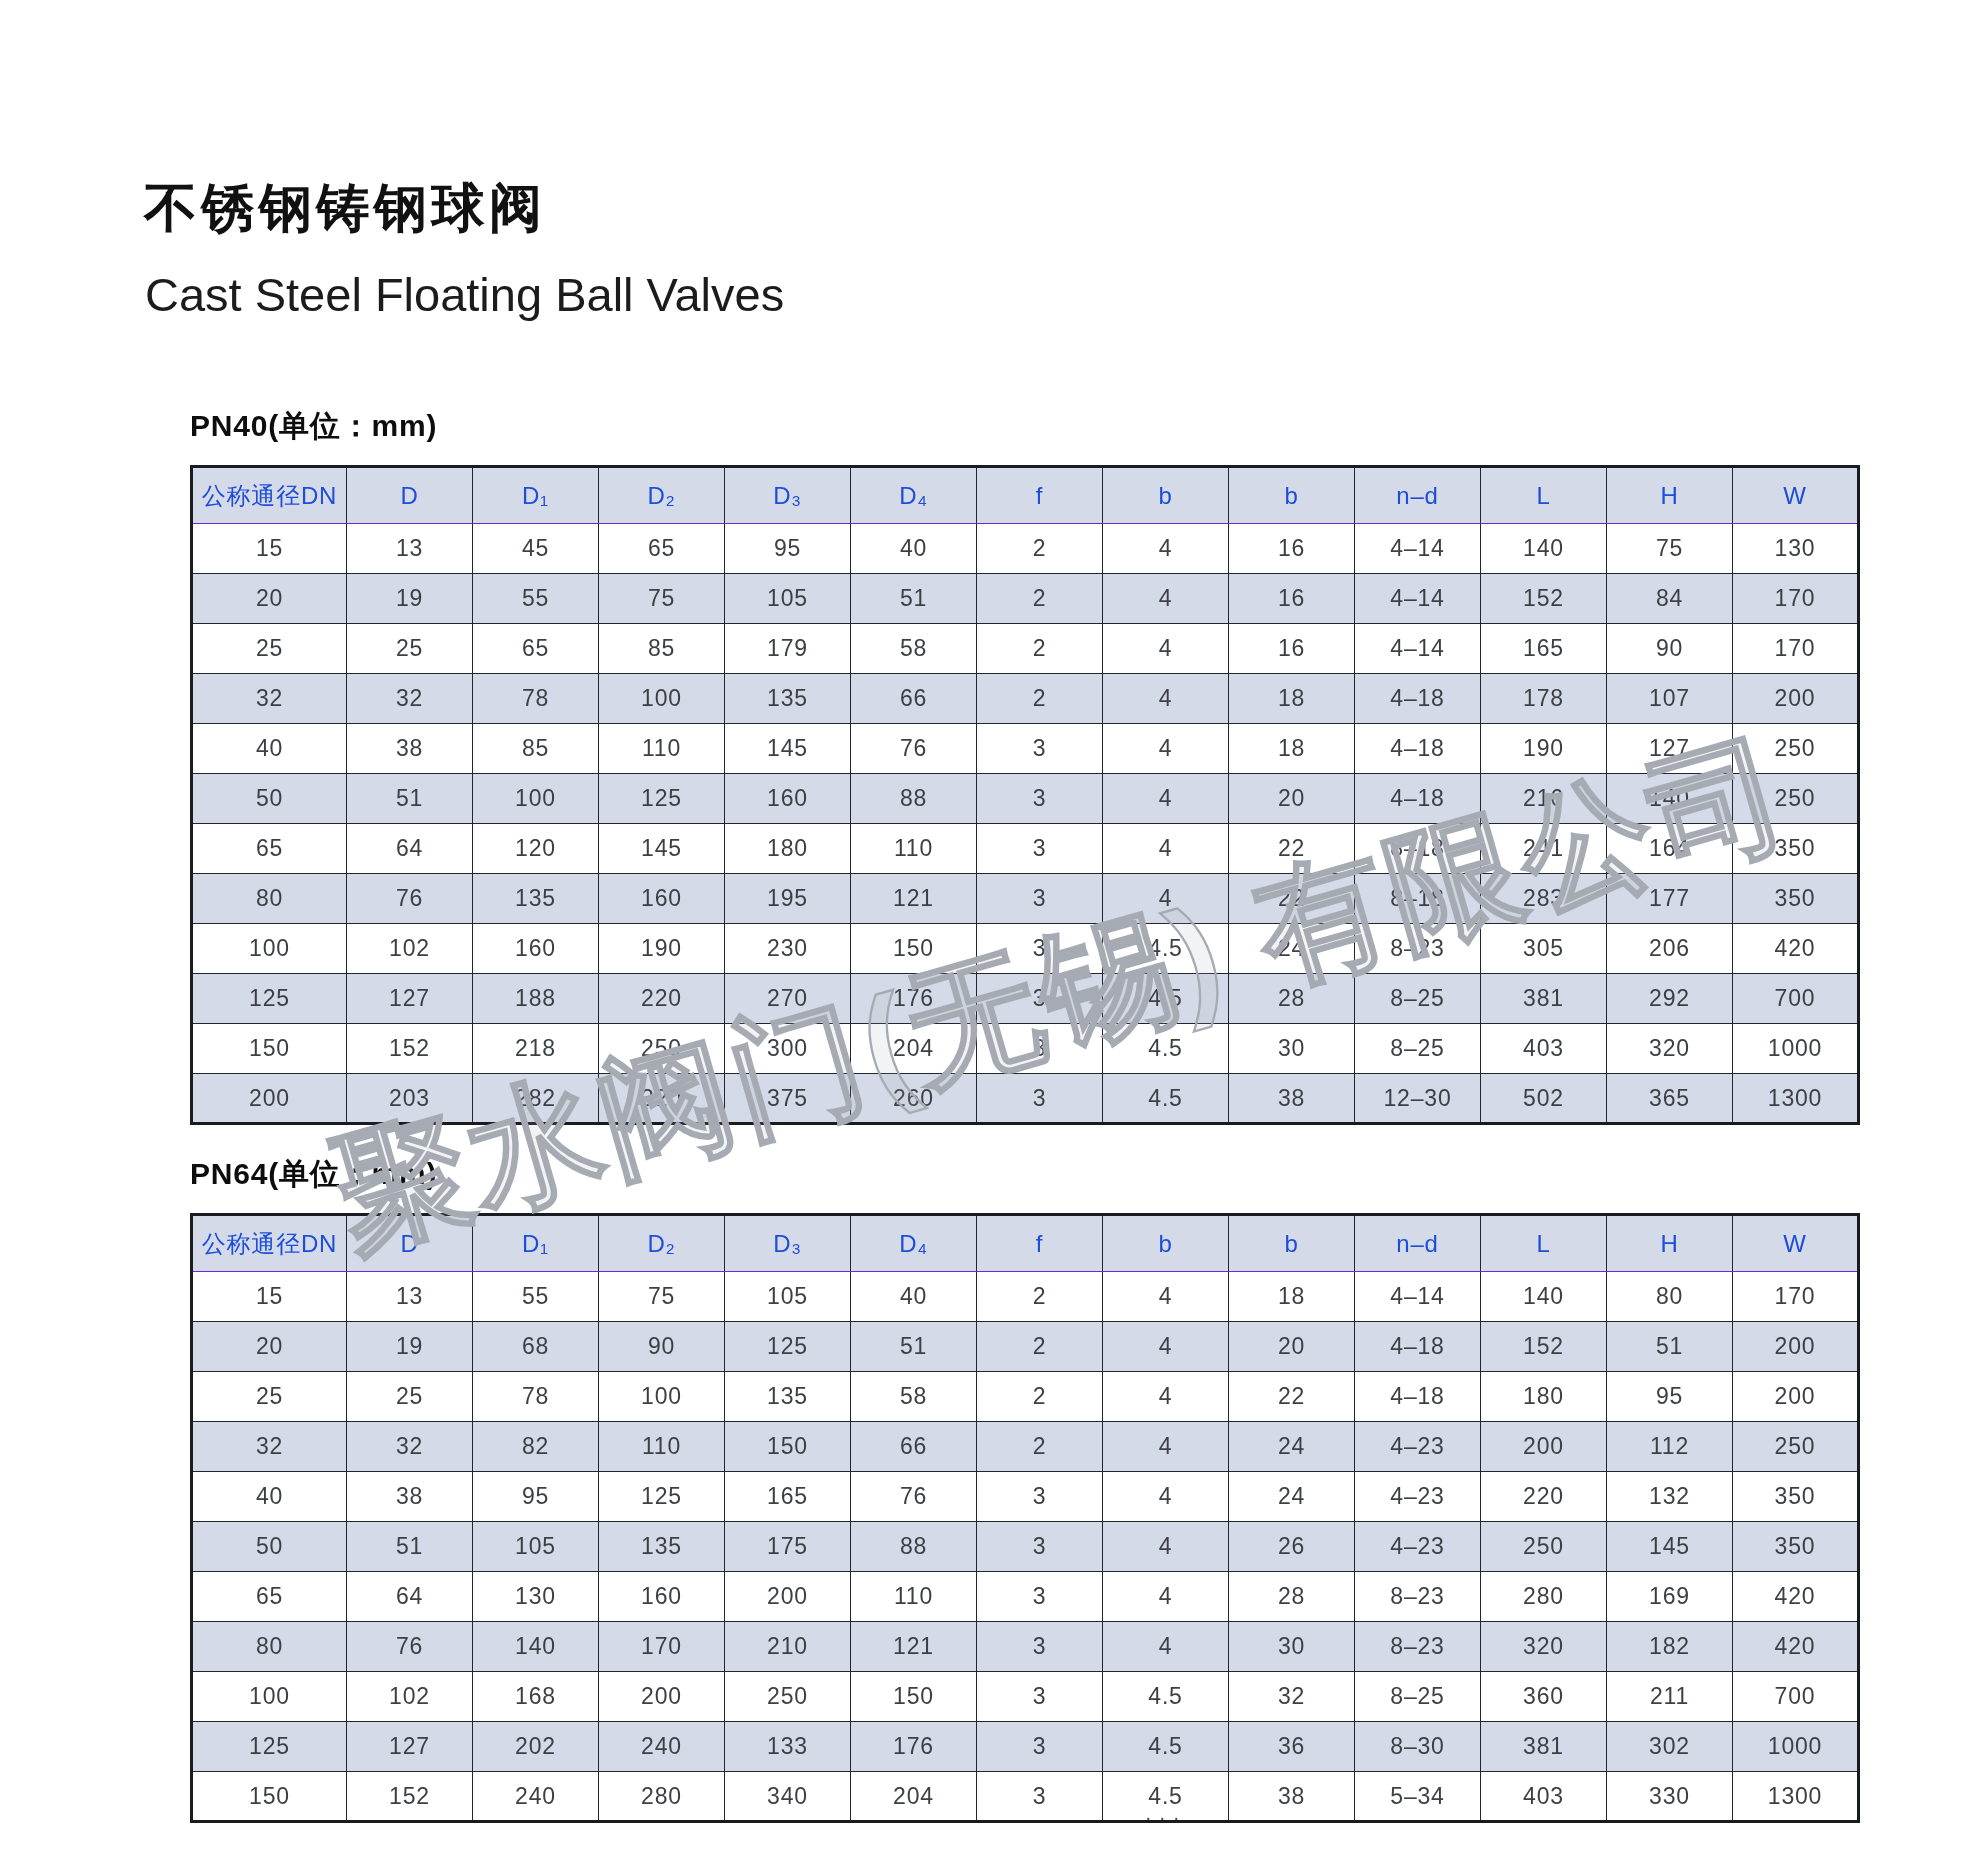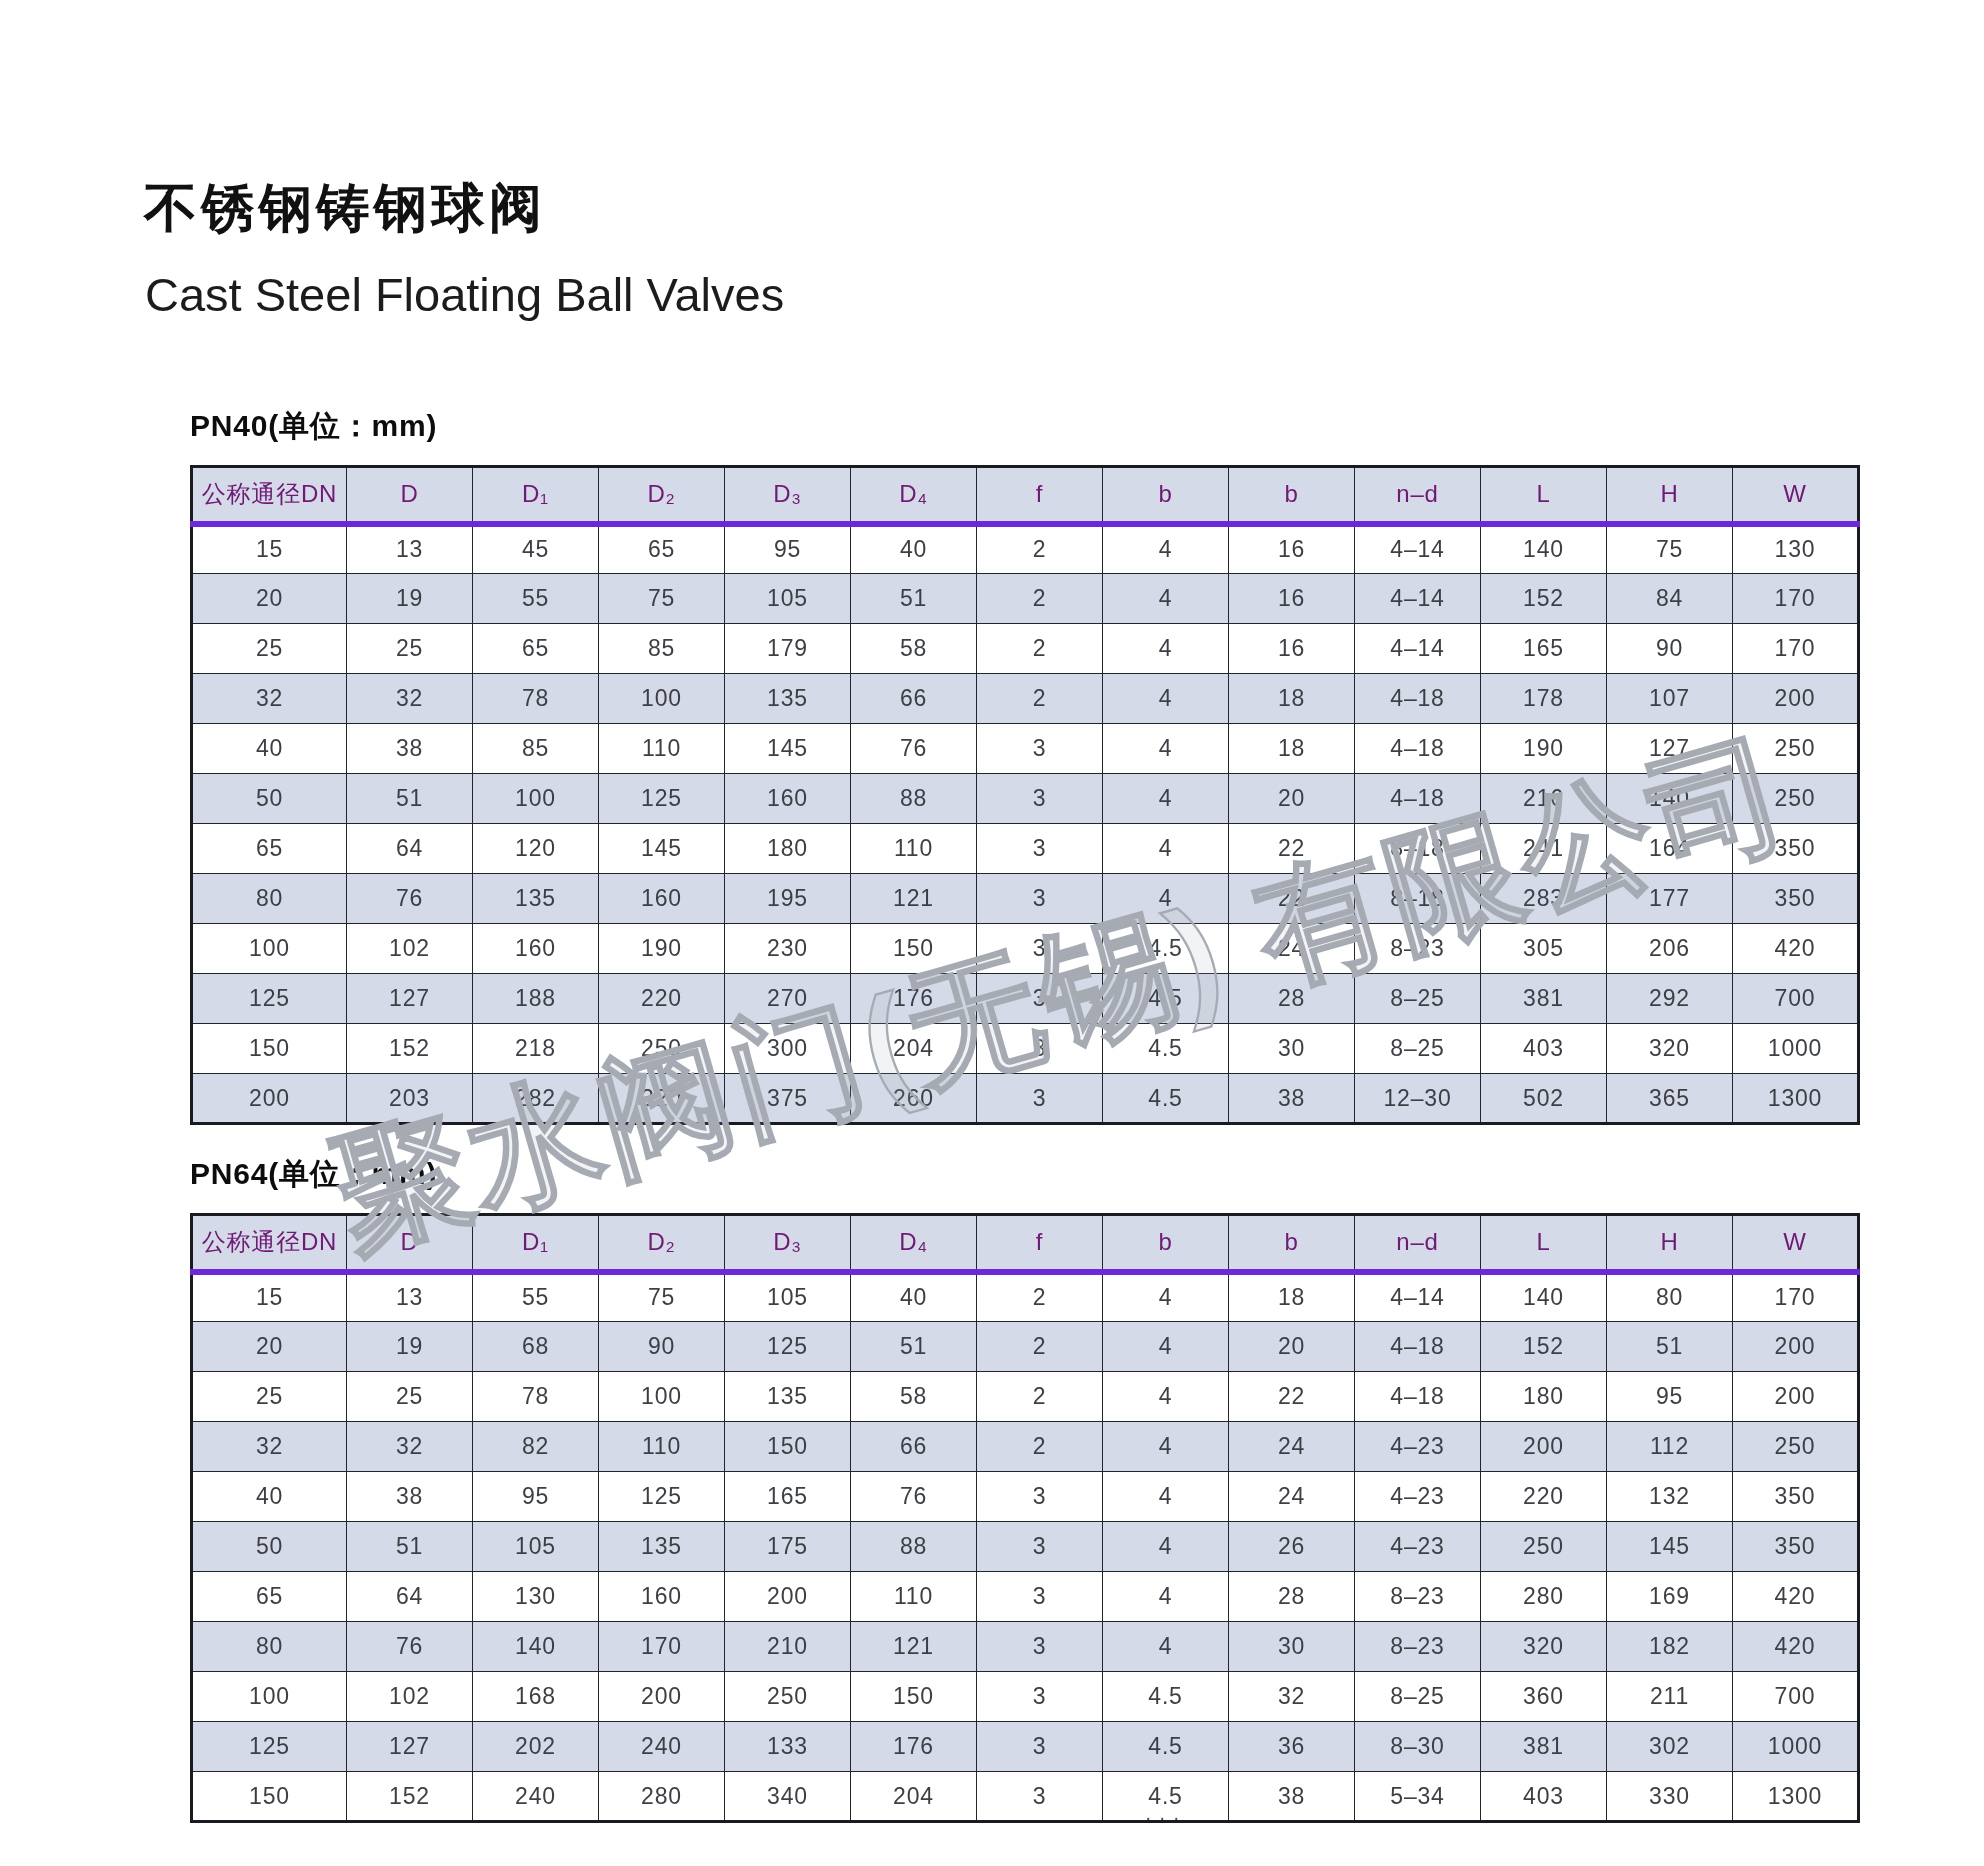--- a/index.html
+++ b/index.html
@@ -46,22 +46,22 @@
   table.spec th, table.spec td{
     border:1.5px solid var(--border);
     text-align:center;vertical-align:middle;
     padding:0;
     font-size:23px;font-weight:400;color:var(--cell-text);
     letter-spacing:0.8px;
   }
   table.spec thead th{
     background:var(--header-bg);
     height:57px;
-    font-size:24px;color:#701a75;
-    border-bottom:6px solid #6d28d9;
+    font-size:24px;color:#1d4ed8;
+    border-bottom:1px solid #6d28d9;
   }
   table.spec tbody td{height:50px;}
   table.spec tbody tr.alt{background:var(--row-alt-bg);}
 
   .watermark{
     position:absolute;left:340px;top:1135px;
     width:1505px;
     font-size:132px;font-weight:700;
     letter-spacing:4.5px;white-space:nowrap;
     color:rgba(166,170,178,0.14);

